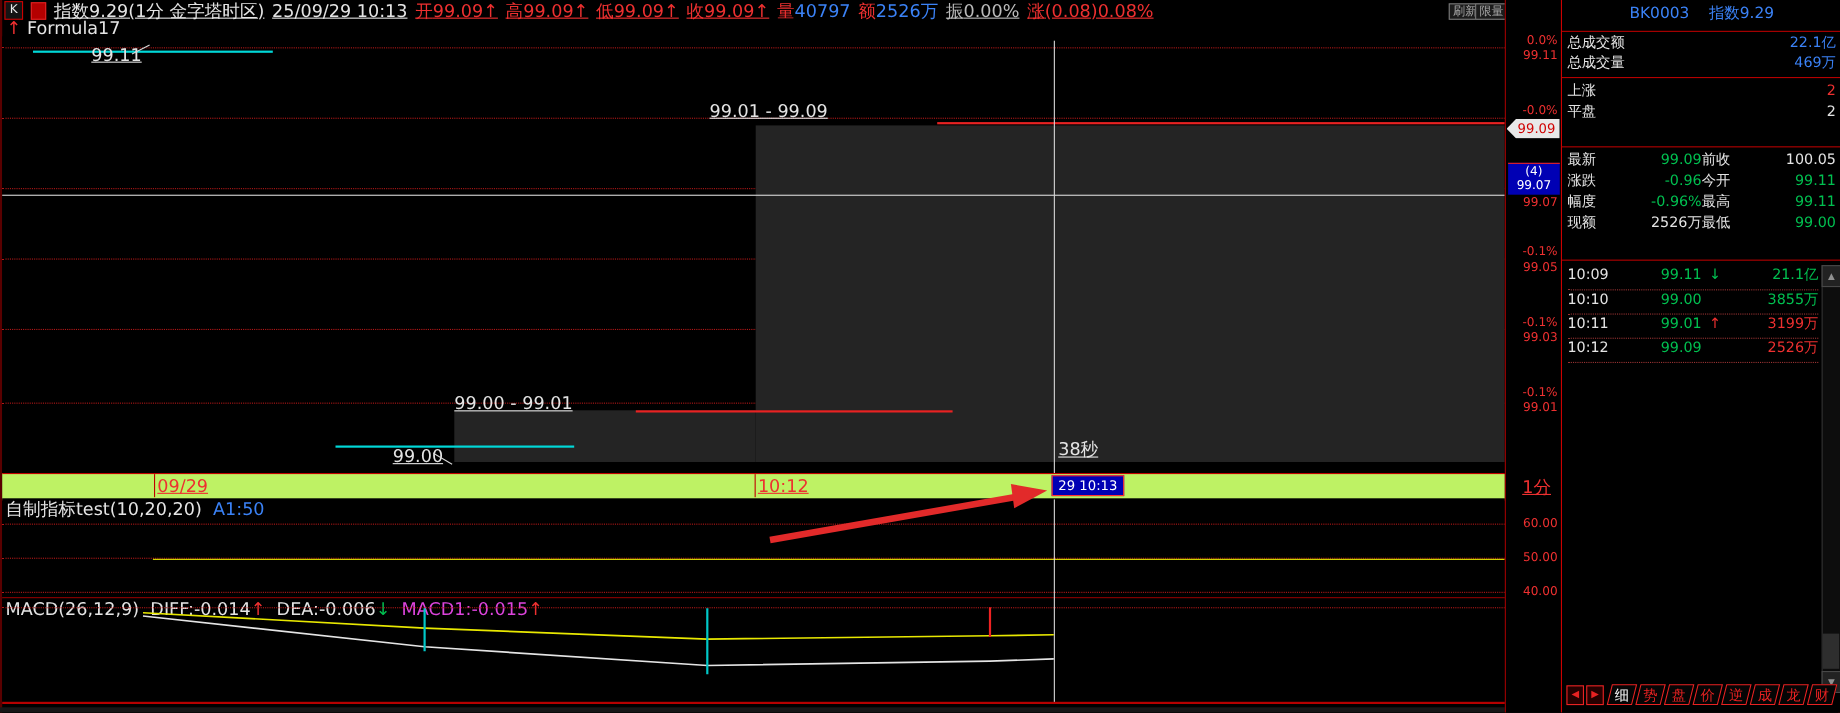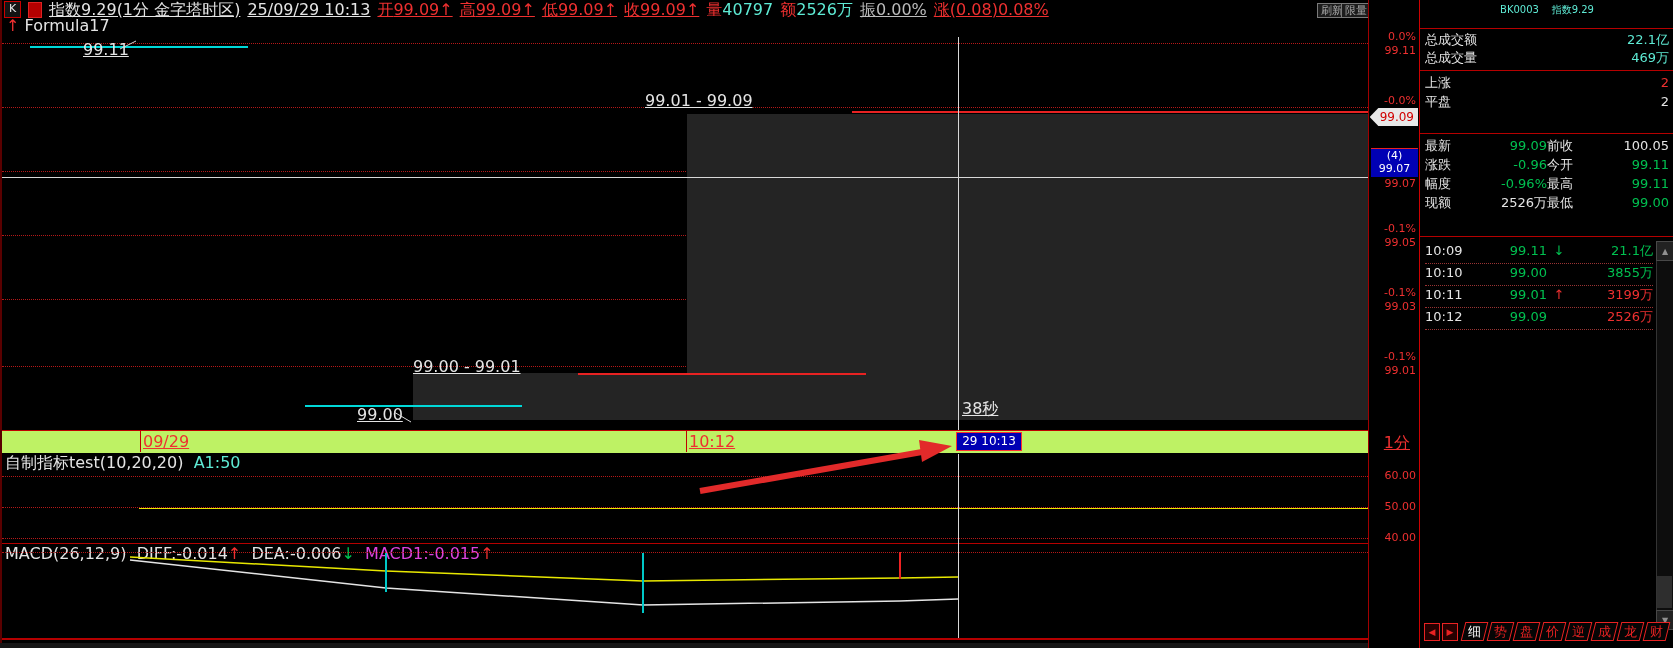--- a/index.html
+++ b/index.html
@@ -1,19 +1,19 @@
 <!DOCTYPE html>
 <html><head>
 <meta charset="utf-8">
 <style>
   html,body{margin:0;padding:0;background:#000;}
   #screen{position:relative;width:1673px;height:648px;background:#000;overflow:hidden;
     font-family:"DejaVu Sans","Liberation Sans",sans-serif;}
   .abs{position:absolute;}
-  .red{color:#ee3030;} .yel{color:#5eead4;} .grn{color:#00c050;}
+  .red{color:#ee3030;} .yel{color:#3b82f6;} .grn{color:#00c050;}
   .wht{color:#e4e4e4;} .gry{color:#bbbbbb;} .mag{color:#dd44dd;}
   .t12{font-size:16px;line-height:14px;white-space:nowrap;text-decoration:underline;}
   .t11{font-size:11px;line-height:12px;white-space:nowrap;}
   .gridline{height:0;border-top:1px dotted #b51818;}
   .solidred{background:#e82222;}
   .cyanline{background:#00d8d8;}
   .graybox{background:#242424;}
   .crossline{background:#d8d8d8;}
   .sep{height:1px;background:#b50000;}
   .btn{background:#1c1c1c;border:1px solid #7a7a7a;color:#a8a8a8;font-size:11px;
@@ -154,21 +154,21 @@
     <div class="abs t11 red" style="right:4px;top:301px;">99.03</div>
     <div class="abs t11 red" style="right:4px;top:351px;">-0.1%</div>
     <div class="abs t11 red" style="right:4px;top:365px;">99.01</div>
     <div class="abs t12 red" style="right:10px;top:436px;">1分</div>
     <div class="abs t11 red" style="right:4px;top:470px;">60.00</div>
     <div class="abs t11 red" style="right:4px;top:501px;">50.00</div>
     <div class="abs t11 red" style="right:4px;top:532px;">40.00</div>
   </div>
 
   <div class="abs" style="left:1419px;top:0;width:254px;height:648px;background:#000;border-left:1px solid #cc0000;">
-    <div class="abs" style="left:0;top:3px;width:100%;text-align:center;font-size:10px;">
+    <div class="abs" style="left:0;top:3px;width:100%;text-align:center;font-size:14px;">
       <span class="yel">BK0003</span>&nbsp;&nbsp;&nbsp;
       <span class="yel">指数9.29</span>
     </div>
     <div class="abs sep" style="left:0;top:28px;width:100%;"></div>
 
     <div class="qrow" style="top:31px;">
       <span class="wht">总成交额</span>
         <span class="yel">22.1亿</span>
     </div>
     <div class="qrow" style="top:49px;text-align:center;">

